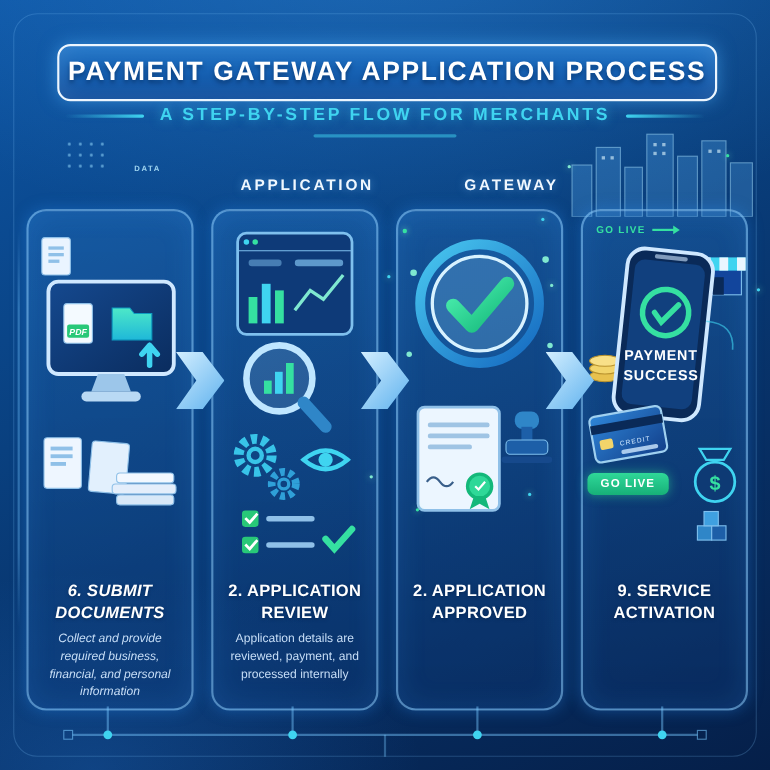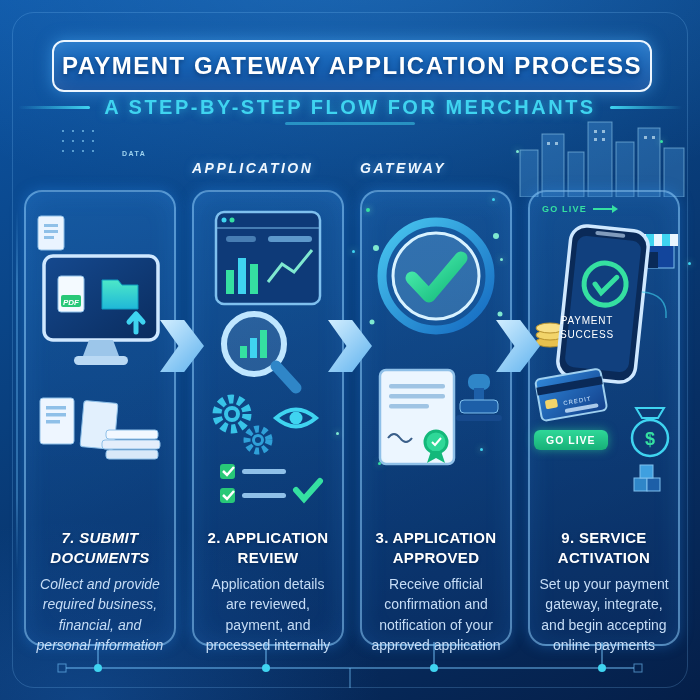--- a/index.html
+++ b/index.html
@@ -17,58 +17,58 @@
     position:absolute;left:52px;top:40px;width:596px;height:48px;
     border:2px solid #ecf6ff;border-radius:12px;
     background:linear-gradient(180deg,#1e74c8,#0e4d9c);
     box-shadow:0 0 16px rgba(80,180,255,.5), inset 0 0 24px rgba(255,255,255,.12);
     display:flex;align-items:center;justify-content:center;
   }
   .title-text{color:#fff;font-size:24px;font-weight:800;letter-spacing:1.5px;text-shadow:0 2px 4px rgba(0,30,70,.5);white-space:nowrap;}
   .subtitle-row{position:absolute;left:0;top:96px;width:700px;display:flex;align-items:center;justify-content:center;gap:14px;}
   .subtitle-line{width:72px;height:3px;border-radius:2px;background:linear-gradient(90deg,transparent,#3fd4f0);}
   .subtitle-line.r{background:linear-gradient(90deg,#3fd4f0,transparent);}
-  .subtitle-text{color:#3fd4f0;font-size:20px;font-weight:700;letter-spacing:2.5px;text-shadow:0 0 10px rgba(63,212,240,.6);}
+  .subtitle-text{color:#3fd4f0;font-size:16px;font-weight:700;letter-spacing:2.5px;text-shadow:0 0 10px rgba(63,212,240,.6);}
   .subtitle-underline{position:absolute;left:285px;top:122px;width:130px;height:3px;border-radius:2px;background:rgba(63,212,240,.5);}
   
-  .col-header{position:absolute;top:160px;width:148px;text-align:left;color:#f0f8ff;font-size:14px;font-weight:700;letter-spacing:2.5px;text-shadow:0 0 8px rgba(120,200,255,.5);font-style:italic;}
+  .col-header{position:absolute;top:160px;width:148px;text-align:right;color:#f0f8ff;font-size:14px;font-weight:700;letter-spacing:2.5px;text-shadow:0 0 8px rgba(120,200,255,.5);}
   .ch2{left:192px;} .ch3{left:360px;}
   .data-label{position:absolute;left:122px;top:150px;font-size:7px;font-weight:700;color:#9fd4f0;letter-spacing:1.5px;}
   
   .panel{
     position:absolute;top:190px;width:148px;height:452px;border-radius:18px;
     border:2px solid rgba(140,205,255,.55);
     background:linear-gradient(180deg, rgba(50,130,210,.28), rgba(15,60,125,.30));
     box-shadow:0 0 14px rgba(40,140,240,.35), inset 0 0 26px rgba(60,160,255,.15);
   }
   .p1{left:24px;font-style:italic;} .p2{left:192px;border-radius:17px;} .p3{left:360px;} .p4{left:528px;}
   .illus{position:absolute;left:0;top:0;width:148px;height:320px;}
   .step-title{
     position:absolute;left:0;right:0;top:336px;margin:0;text-align:center;
     color:#fff;font-size:15px;font-weight:800;line-height:1.3;letter-spacing:.3px;
     text-shadow:0 1px 3px rgba(0,30,70,.6);
   }
   .step-desc{
     position:absolute;left:7px;right:7px;top:382px;margin:0;text-align:center;
-    color:#c6ddf6;font-size:14px;line-height:1.45;
+    color:#c6ddf6;font-size:11px;line-height:1.45;
   }
   
   .arrow{
     position:absolute;top:320px;width:44px;height:52px;z-index:5;
     background:linear-gradient(135deg,#d2eeff,#5fb2ee);
     clip-path:polygon(0% 0%, 55% 0%, 100% 50%, 55% 100%, 0% 100%, 42% 50%);
     filter:drop-shadow(0 0 6px rgba(120,200,255,.7));
   }
   .a1{left:160px;} .a2{left:328px;} .a3{left:496px;}
   
   .golive-top{position:absolute;left:12px;top:12px;display:flex;align-items:center;gap:6px;}
   .golive-top-text{color:#35e0a1;font-size:9px;font-weight:800;letter-spacing:1.2px;}
   .mini-arrow{width:20px;height:2px;background:#35e0a1;position:relative;}
   .mini-arrow::after{content:"";position:absolute;right:-5px;top:-3px;border-left:6px solid #35e0a1;border-top:4px solid transparent;border-bottom:4px solid transparent;}
-  .payment-success{position:absolute;left:22px;top:122px;width:70px;text-align:center;color:#fff;font-size:10px;font-weight:400;letter-spacing:.8px;line-height:1.35;}
+  .payment-success{position:absolute;left:36px;top:122px;width:70px;text-align:center;color:#fff;font-size:13px;font-weight:700;letter-spacing:.8px;line-height:1.35;}
   .golive-badge{
     position:absolute;left:4px;top:238px;padding:4px 12px;border-radius:6px;
     background:linear-gradient(180deg,#2fd898,#17b078);
     color:#fff;font-size:10.5px;font-weight:800;letter-spacing:1px;
     box-shadow:0 0 10px rgba(47,216,152,.55);
   }
   
   .skyline{position:absolute;right:6px;top:112px;opacity:.9;}
   .dots-grid{position:absolute;left:58px;top:126px;width:42px;height:30px;
     background-image:radial-gradient(rgba(150,220,255,.55) 1.2px, transparent 1.4px);
@@ -156,21 +156,21 @@
         <rect x="20" y="228" width="14" height="3.5" fill="#8fc0e8"></rect>
         <rect x="56" y="210" width="34" height="46" rx="3" fill="#e2f0fd" stroke="#8fc0e8" transform="rotate(5 73 233)"></rect>
       </g>
       <g>
         <rect x="80" y="238" width="52" height="9" rx="3" fill="#f2f8ff" stroke="#8fc0e8"></rect>
         <rect x="76" y="248" width="58" height="9" rx="3" fill="#e4eefb" stroke="#8fc0e8"></rect>
         <rect x="80" y="258" width="52" height="9" rx="3" fill="#d8e8f8" stroke="#8fc0e8"></rect>
       </g>
     </svg>
   </div>
-  <h3 class="step-title">7. SUBMIT DOCUMENTS</h3>
+  <h3 class="step-title">6. SUBMIT DOCUMENTS</h3>
   <p class="step-desc">Collect and provide required business, financial, and personal information</p>
 </section>
 
 <section class="panel p2">
   <div class="illus">
     <svg viewBox="0 0 148 320" width="148" height="320">
       <g>
         <rect x="22" y="20" width="104" height="92" rx="8" fill="#0e3a78" stroke="#7fc0ee" stroke-width="2.5"></rect>
         <line x1="22" y1="36" x2="126" y2="36" stroke="#7fc0ee"></line>
         <circle cx="30" cy="28" r="2.5" fill="#3fd4f0"></circle>
@@ -249,22 +249,21 @@
         <path d="M70 250 l3 3 l6 -7" stroke="#fff" stroke-width="2" fill="none"></path>
       </g>
       <g>
         <rect x="106" y="182" width="22" height="16" rx="7" fill="#2f86c8"></rect>
         <rect x="112" y="196" width="10" height="12" fill="#1d5fa8"></rect>
         <rect x="98" y="208" width="38" height="13" rx="4" fill="#1d5fa8" stroke="#7fc0ee"></rect>
         <rect x="94" y="223" width="46" height="6" rx="3" fill="#16498c"></rect>
       </g>
     </svg>
   </div>
-  <h3 class="step-title">3. APPLICATION APPROVED</h3>
-  <p class="step-desc">Receive official confirmation and notification of your approved application</p>
+  <h3 class="step-title">2. APPLICATION APPROVED</h3>
 </section>
 
 <section class="panel p4">
   <div class="illus">
     <svg viewBox="0 0 148 320" width="148" height="320">
       <defs>
         <linearGradient id="card4" x1="0" y1="0" x2="1" y2="1">
           <stop offset="0" stop-color="#2f86d8"></stop>
             <stop offset="1" stop-color="#123f8a"></stop>
         </linearGradient>
@@ -309,21 +308,20 @@
       <path d="M112 100 q26 2 24 26" stroke="#3fd4f0" stroke-width="1.5" fill="none" opacity=".6"></path>
     </svg>
   </div>
   <div class="golive-top">
     <span class="golive-top-text">GO LIVE</span>
     <span class="mini-arrow"></span>
   </div>
   <div class="payment-success">PAYMENT SUCCESS</div>
   <div class="golive-badge">GO LIVE</div>
   <h3 class="step-title">9. SERVICE ACTIVATION</h3>
-  <p class="step-desc">Set up your payment gateway, integrate, and begin accepting online payments</p>
 </section>
 
 <div class="arrow a1"></div>
 <div class="arrow a2"></div>
 <div class="arrow a3"></div>
 
 <div class="confetti-dot" style="left:366px;top:208px;width:4px;height:4px;background:#35e0a1;"></div>
 <div class="confetti-dot" style="left:492px;top:198px;width:3px;height:3px;background:#3fd4f0;"></div>
 <div class="confetti-dot" style="left:500px;top:258px;width:3px;height:3px;background:#7fe8d0;"></div>
 <div class="confetti-dot" style="left:352px;top:250px;width:3px;height:3px;background:#3fd4f0;"></div>

